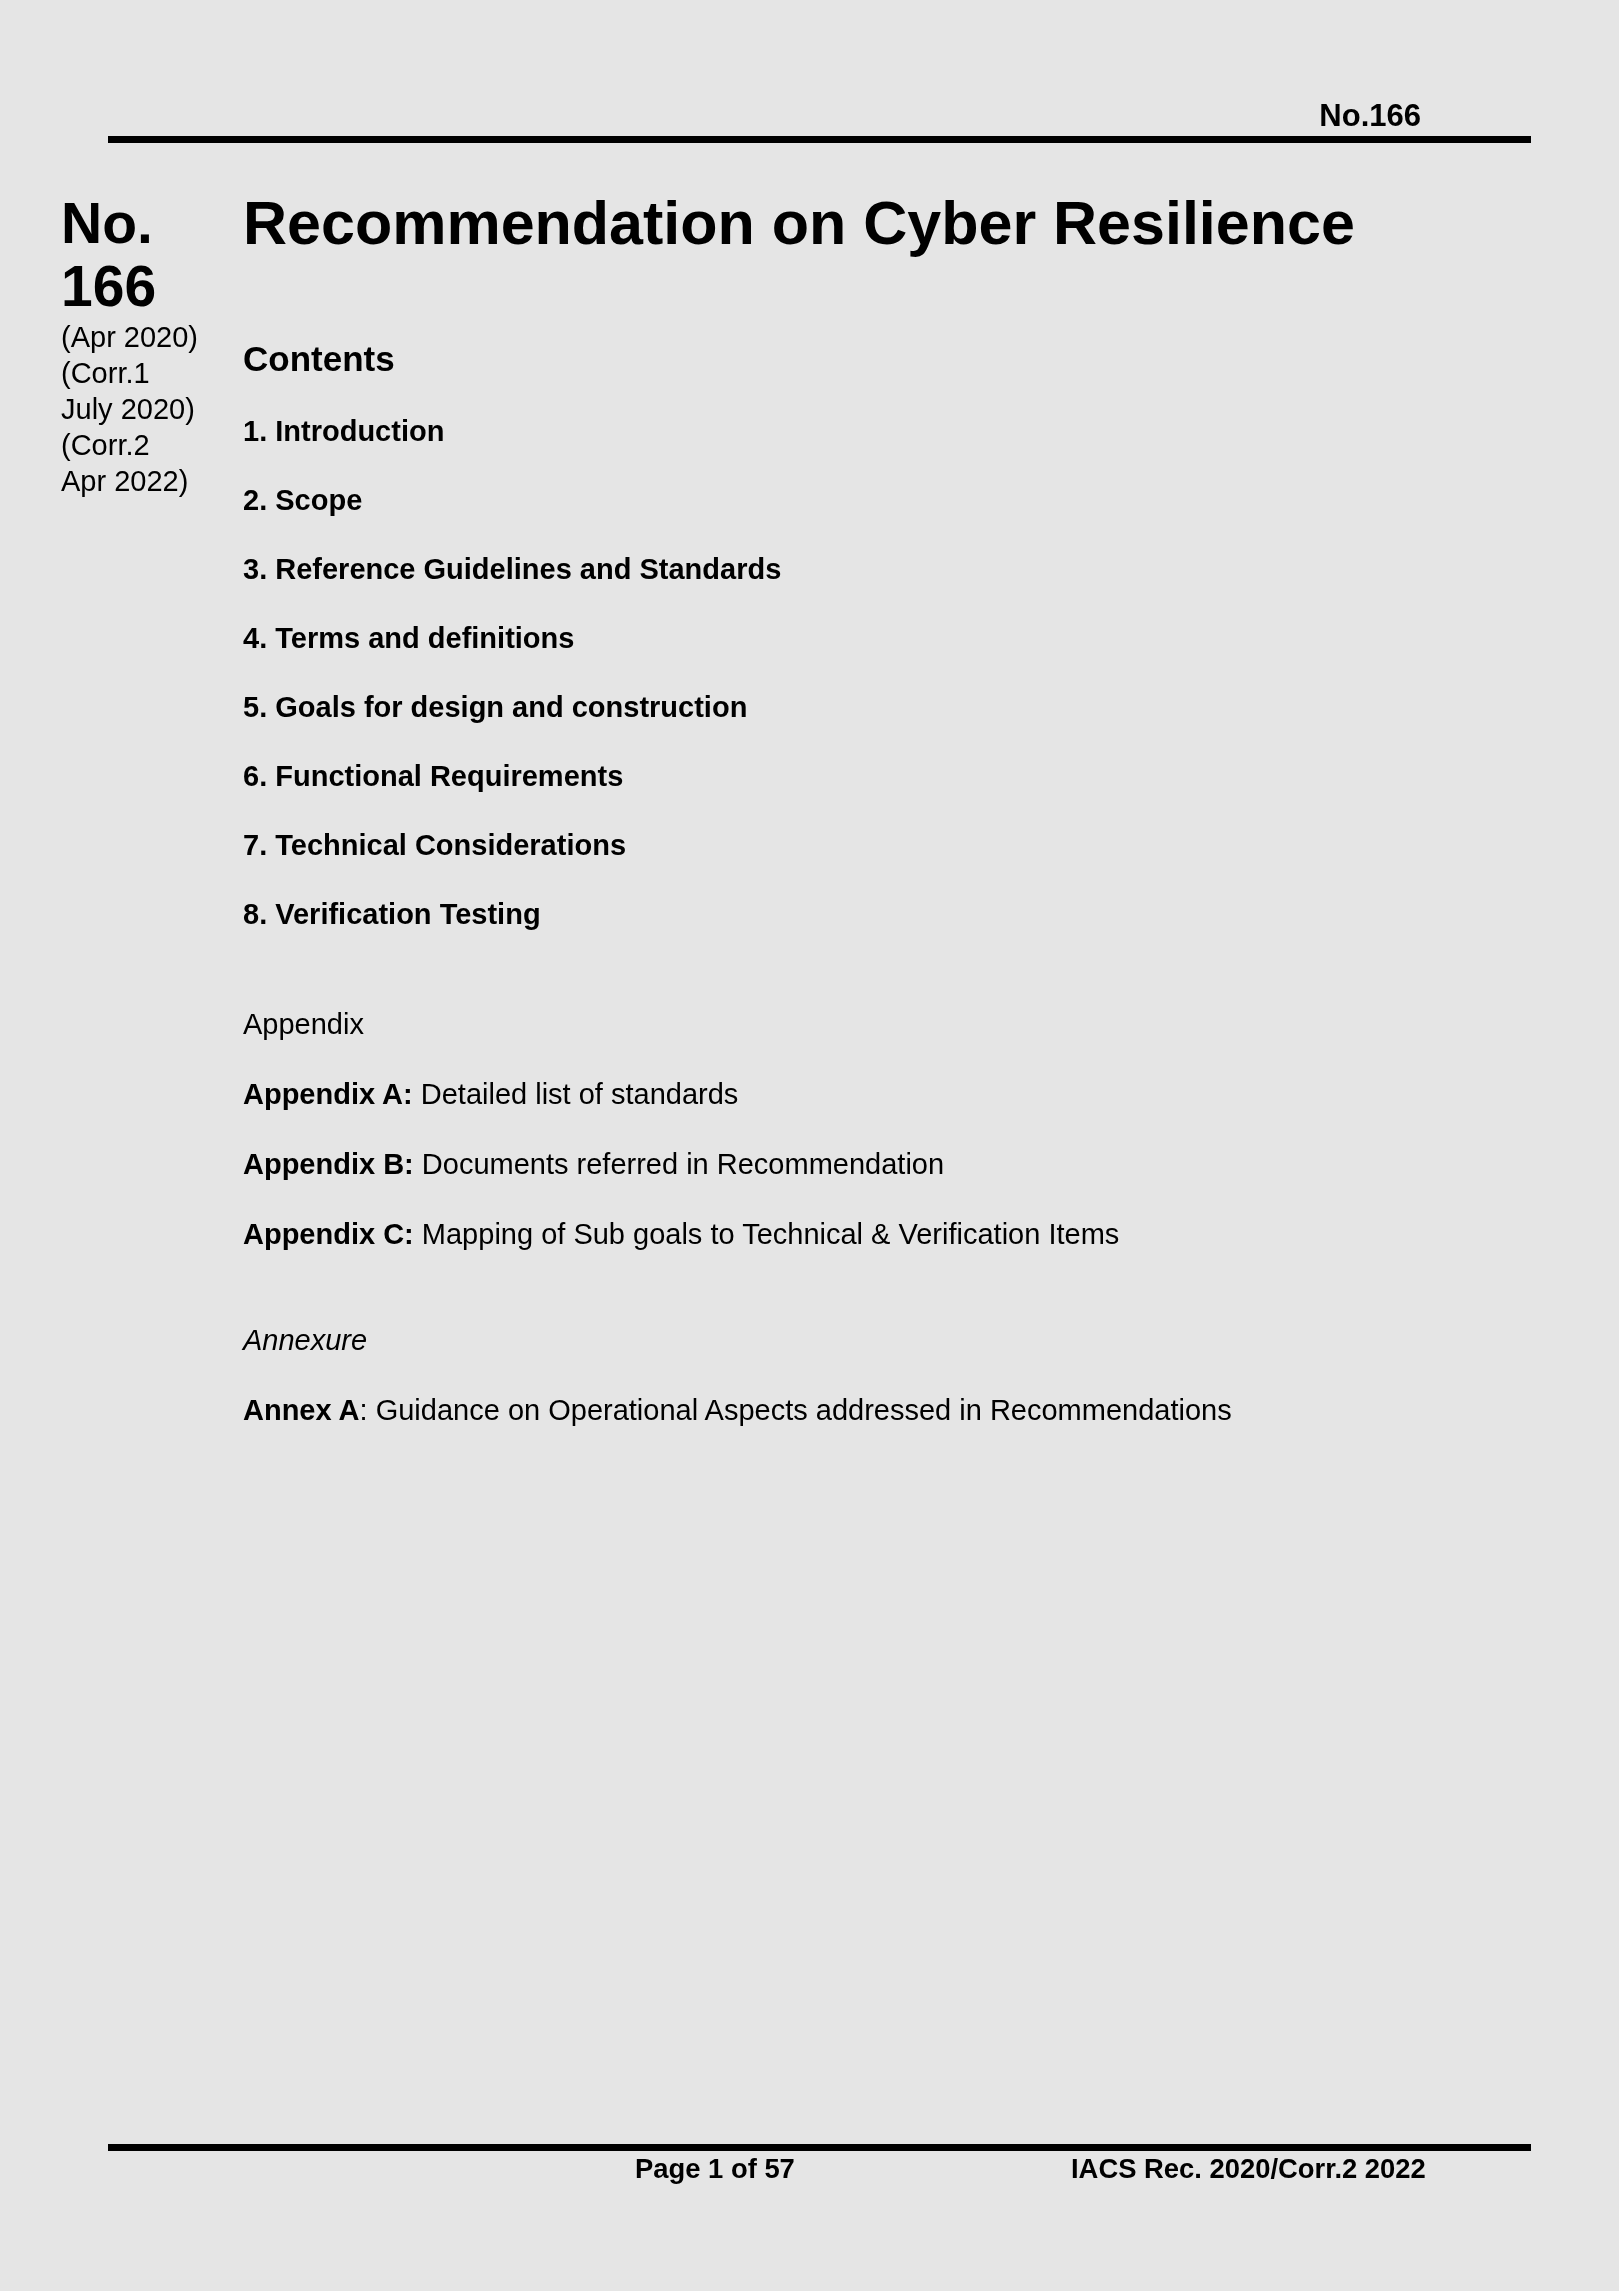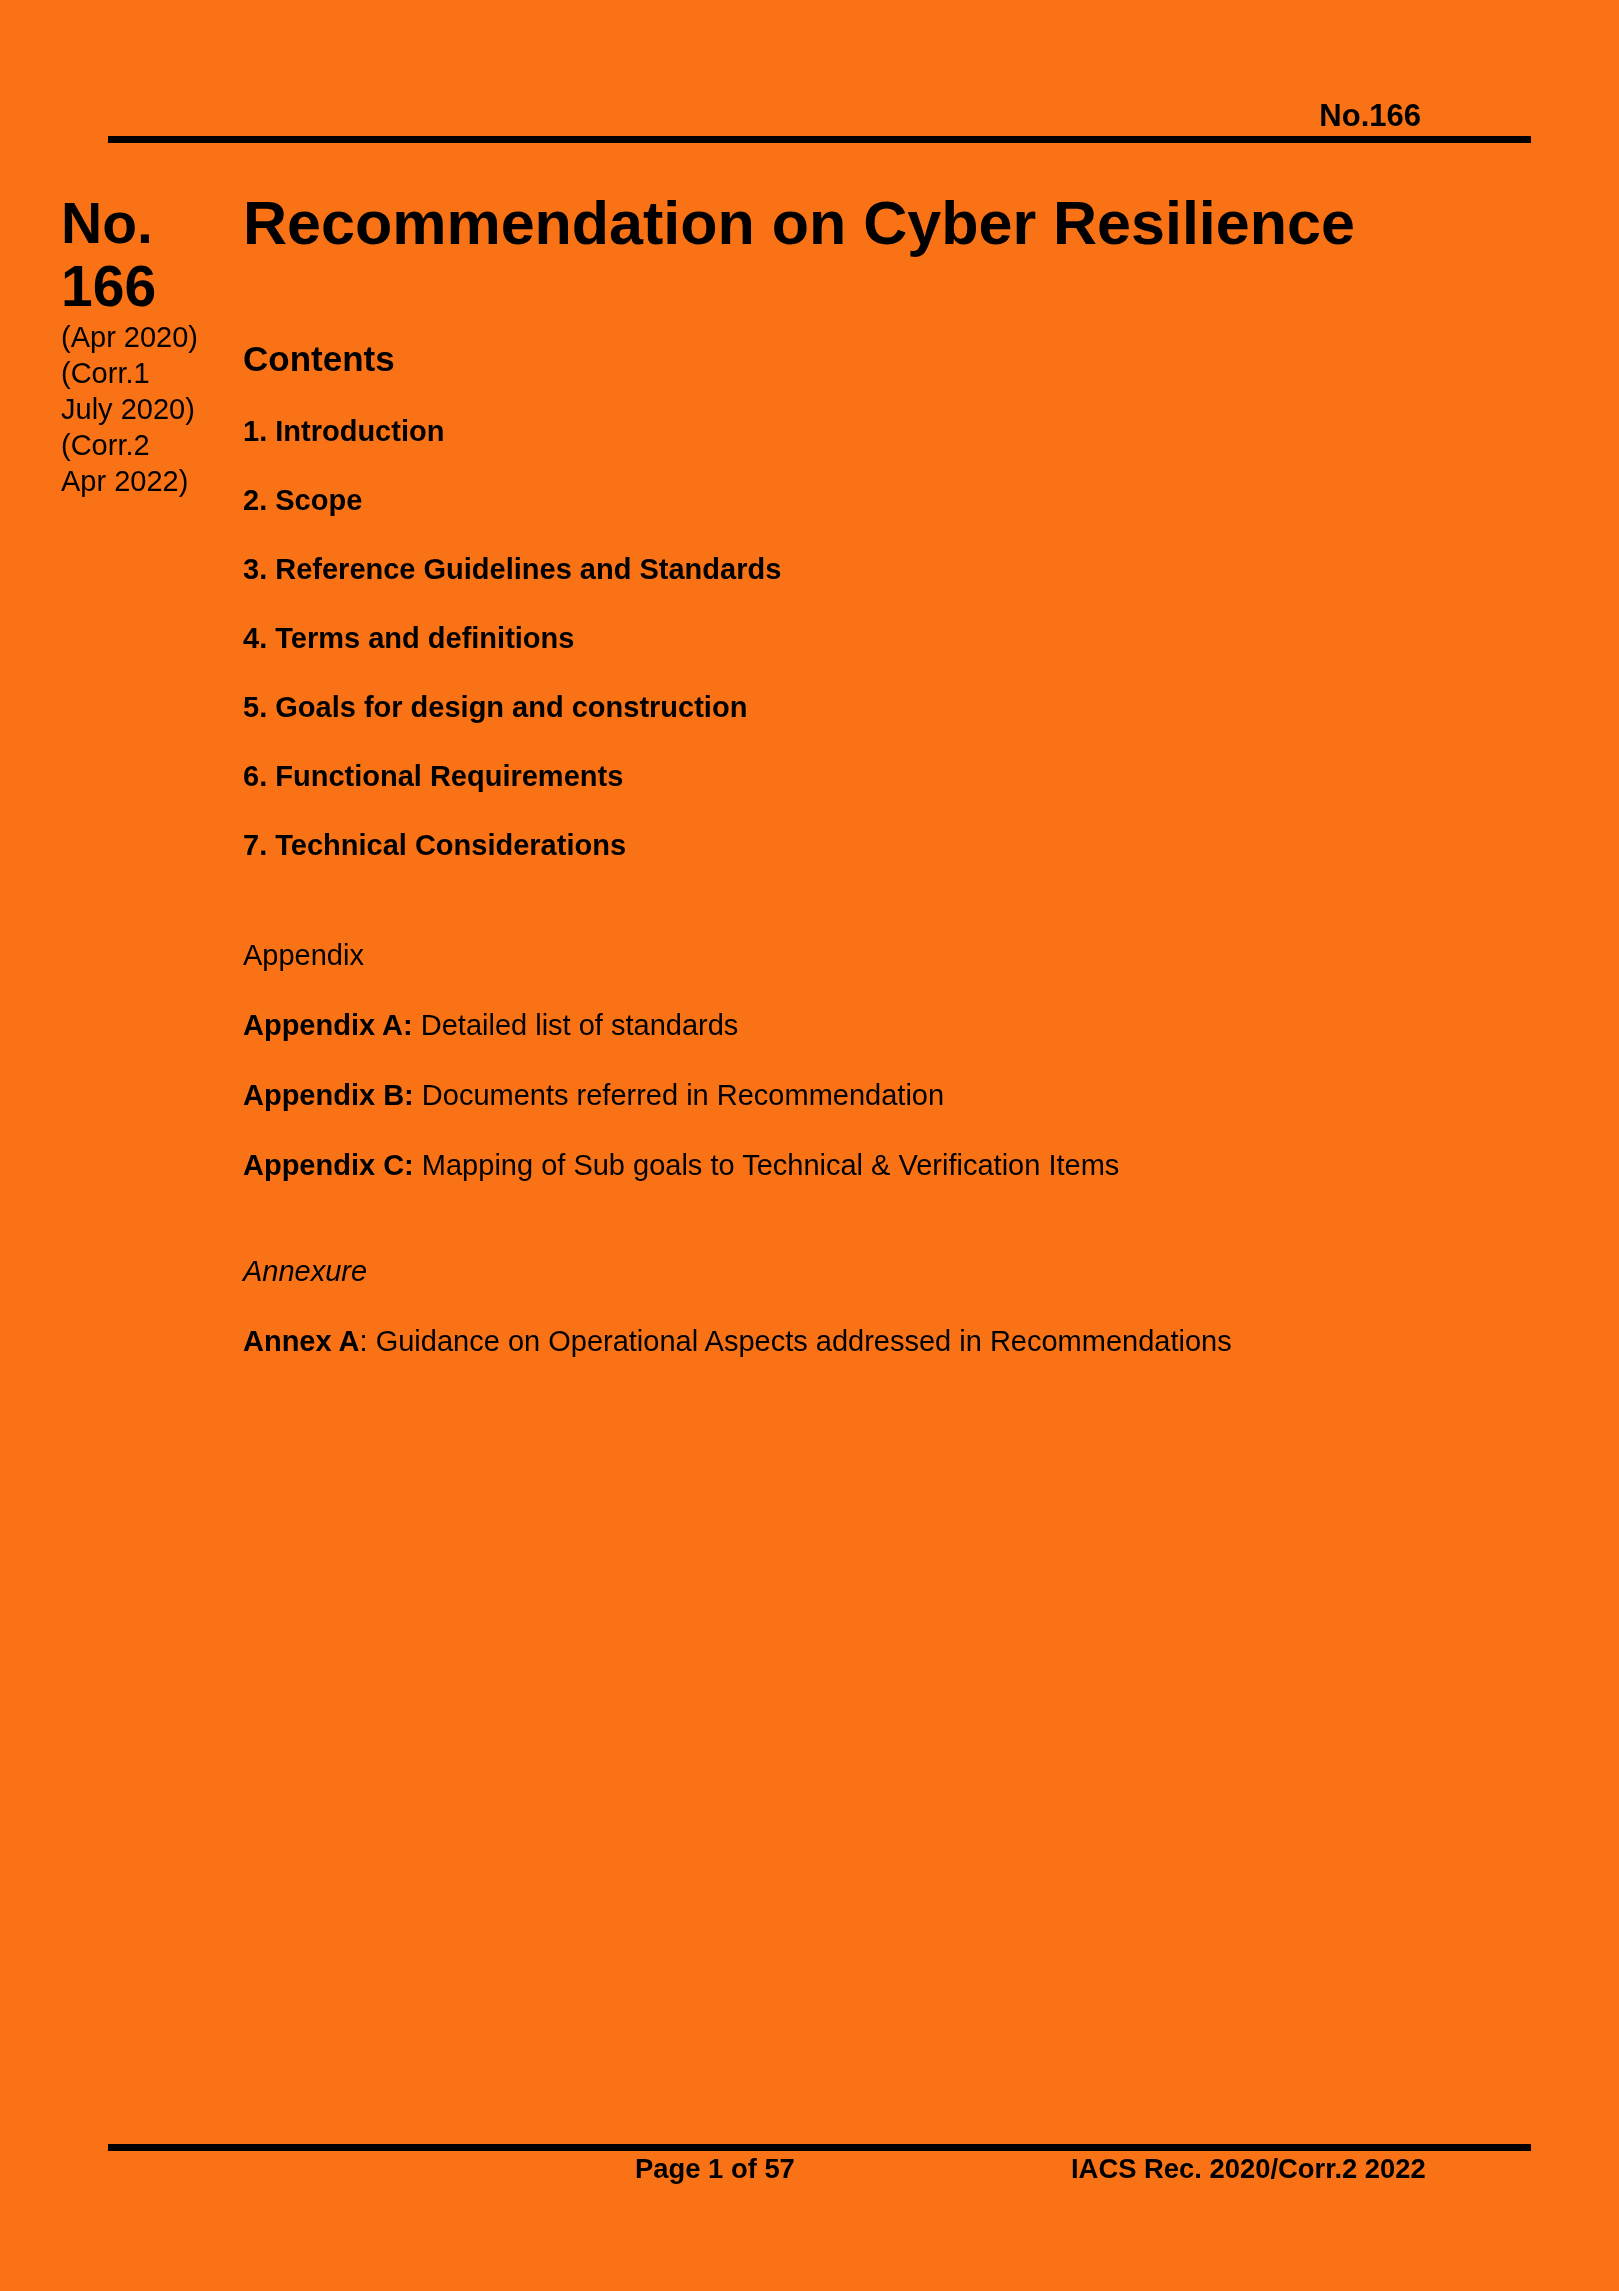--- a/index.html
+++ b/index.html
@@ -5,21 +5,21 @@
   * { margin: 0; padding: 0; box-sizing: border-box; }
   html, body { background: #ffffff; }
   body {
     width: 1619px;
     height: 2292px;
     position: relative;
     font-family: "Liberation Sans", sans-serif;
     color: #000000;
     overflow: hidden;
   }
-  .page { position: absolute; inset: 0; background: #f97316; }
+  .page { position: absolute; inset: 0; background: #e5e5e5; }
 
   .header-doc-number {
     position: absolute;
     top: 98px;
     left: 1225px;
     width: 196px;
     text-align: right;
     font-size: 31px;
     font-weight: bold;
     line-height: 36px;
@@ -133,20 +133,21 @@
 
     <h2 class="contents-heading">Contents</h2>
 
     <div class="toc-item">1. Introduction</div>
     <div class="toc-item">2. Scope</div>
     <div class="toc-item">3. Reference Guidelines and Standards</div>
     <div class="toc-item">4. Terms and definitions</div>
     <div class="toc-item">5. Goals for design and construction</div>
     <div class="toc-item">6. Functional Requirements</div>
     <div class="toc-item">7. Technical Considerations</div>
+    <div class="toc-item">8. Verification Testing</div>
 
     <div class="plain-heading">Appendix</div>
 
     <div class="appendix-line">
       <span class="lbl">Appendix A:</span><span class="txt"> Detailed list of standards</span>
     </div>
     <div class="appendix-line">
       <span class="lbl">Appendix B:</span><span class="txt"> Documents referred in Recommendation</span>
     </div>
     <div class="appendix-line">

